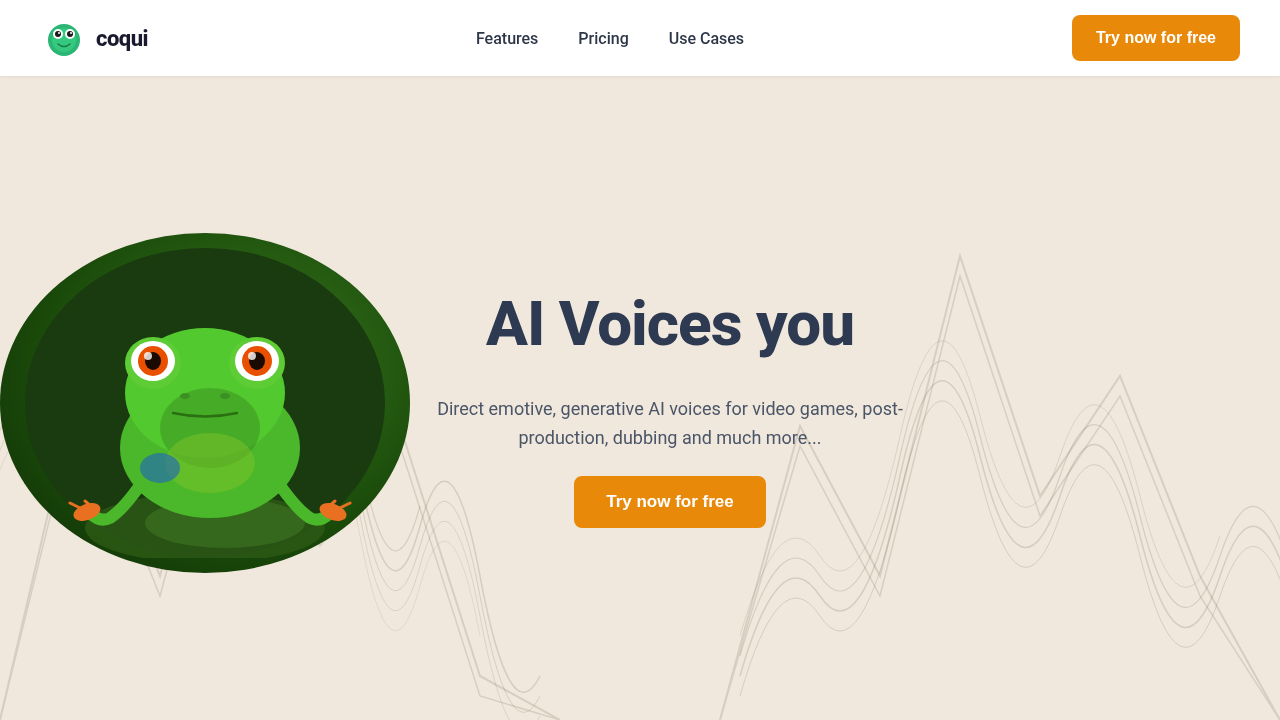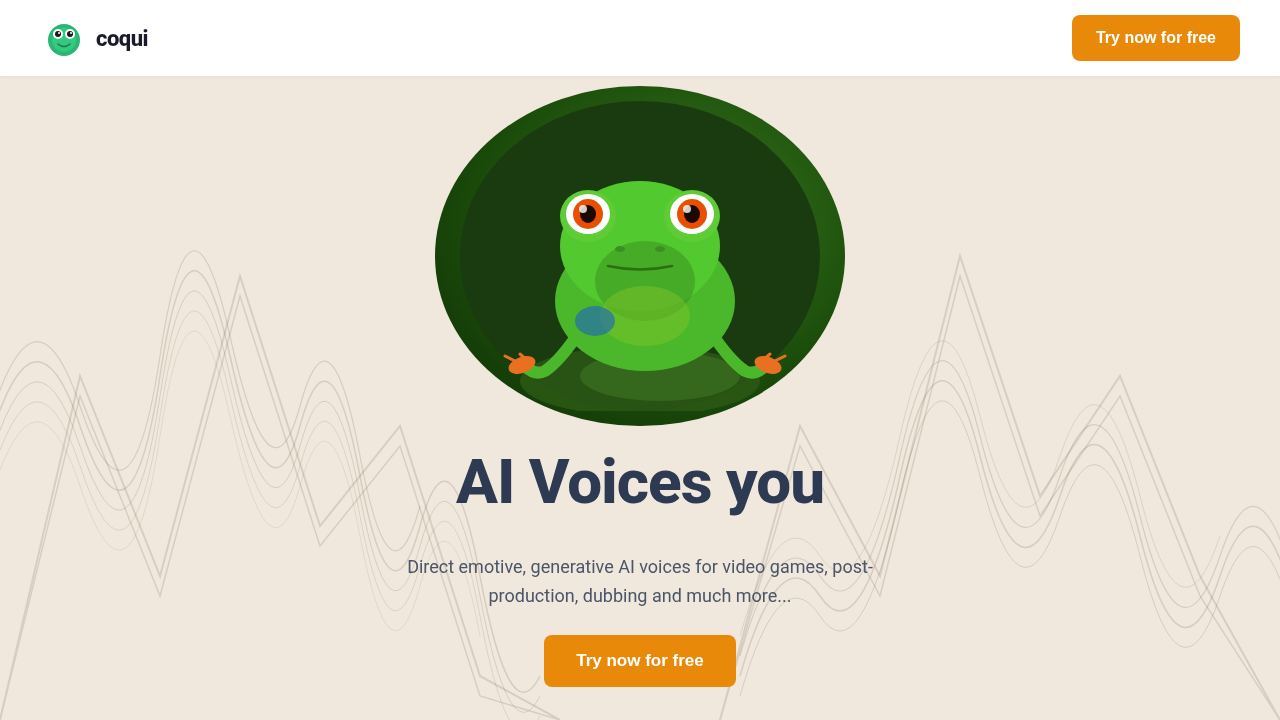--- a/index.html
+++ b/index.html
@@ -71,21 +71,20 @@
     }
 
     
     .hero {
       position: relative;
       width: 1280px;
       height: 720px;
       background: #f0e8dc;
       overflow: hidden;
       display: flex;
-      flex-direction: column;
       align-items: center;
       justify-content: flex-start;
       padding-top: 76px;
     }
 
     
     .wave-bg {
       position: absolute;
       top: 76px;
       left: 0;
@@ -175,20 +174,31 @@
       <circle cx="18" cy="20" r="3" fill="#1a1a1a"></circle>
       <circle cx="30" cy="20" r="3" fill="#1a1a1a"></circle>
       <circle cx="19" cy="19" r="1" fill="#fff"></circle>
       <circle cx="31" cy="19" r="1" fill="#fff"></circle>
 
       <path d="M18 30 Q24 35 30 30" stroke="#1a7a44" stroke-width="1.5" fill="none" stroke-linecap="round"></path>
     </svg>
     <span style="font-size:22px;font-weight:800;color:#1a1a2e;letter-spacing:-0.5px;">coqui</span>
   </div>
 
+  <ul class="nav-links">
+    <li>
+      <a href="#">Features</a>
+    </li>
+    <li>
+      <a href="#">Pricing</a>
+    </li>
+    <li>
+      <a href="#">Use Cases</a>
+    </li>
+  </ul>
 
   <button class="cta-button">Try now for free</button>
 </nav>
 
 <div class="hero">
 
   <svg class="wave-bg" viewBox="0 0 1280 644" preserveAspectRatio="xMidYMid slice" xmlns="http://www.w3.org/2000/svg">
 
     <g opacity="0.25">
       <path d="M-20 400 Q30 200 80 350 Q130 500 160 300 Q190 100 230 280 Q270 460 300 350 Q330 240 360 400 Q390 560 420 450 Q450 340 480 500 Q510 660 540 600" fill="none" stroke="#8a7a6a" stroke-width="1.5"></path>

